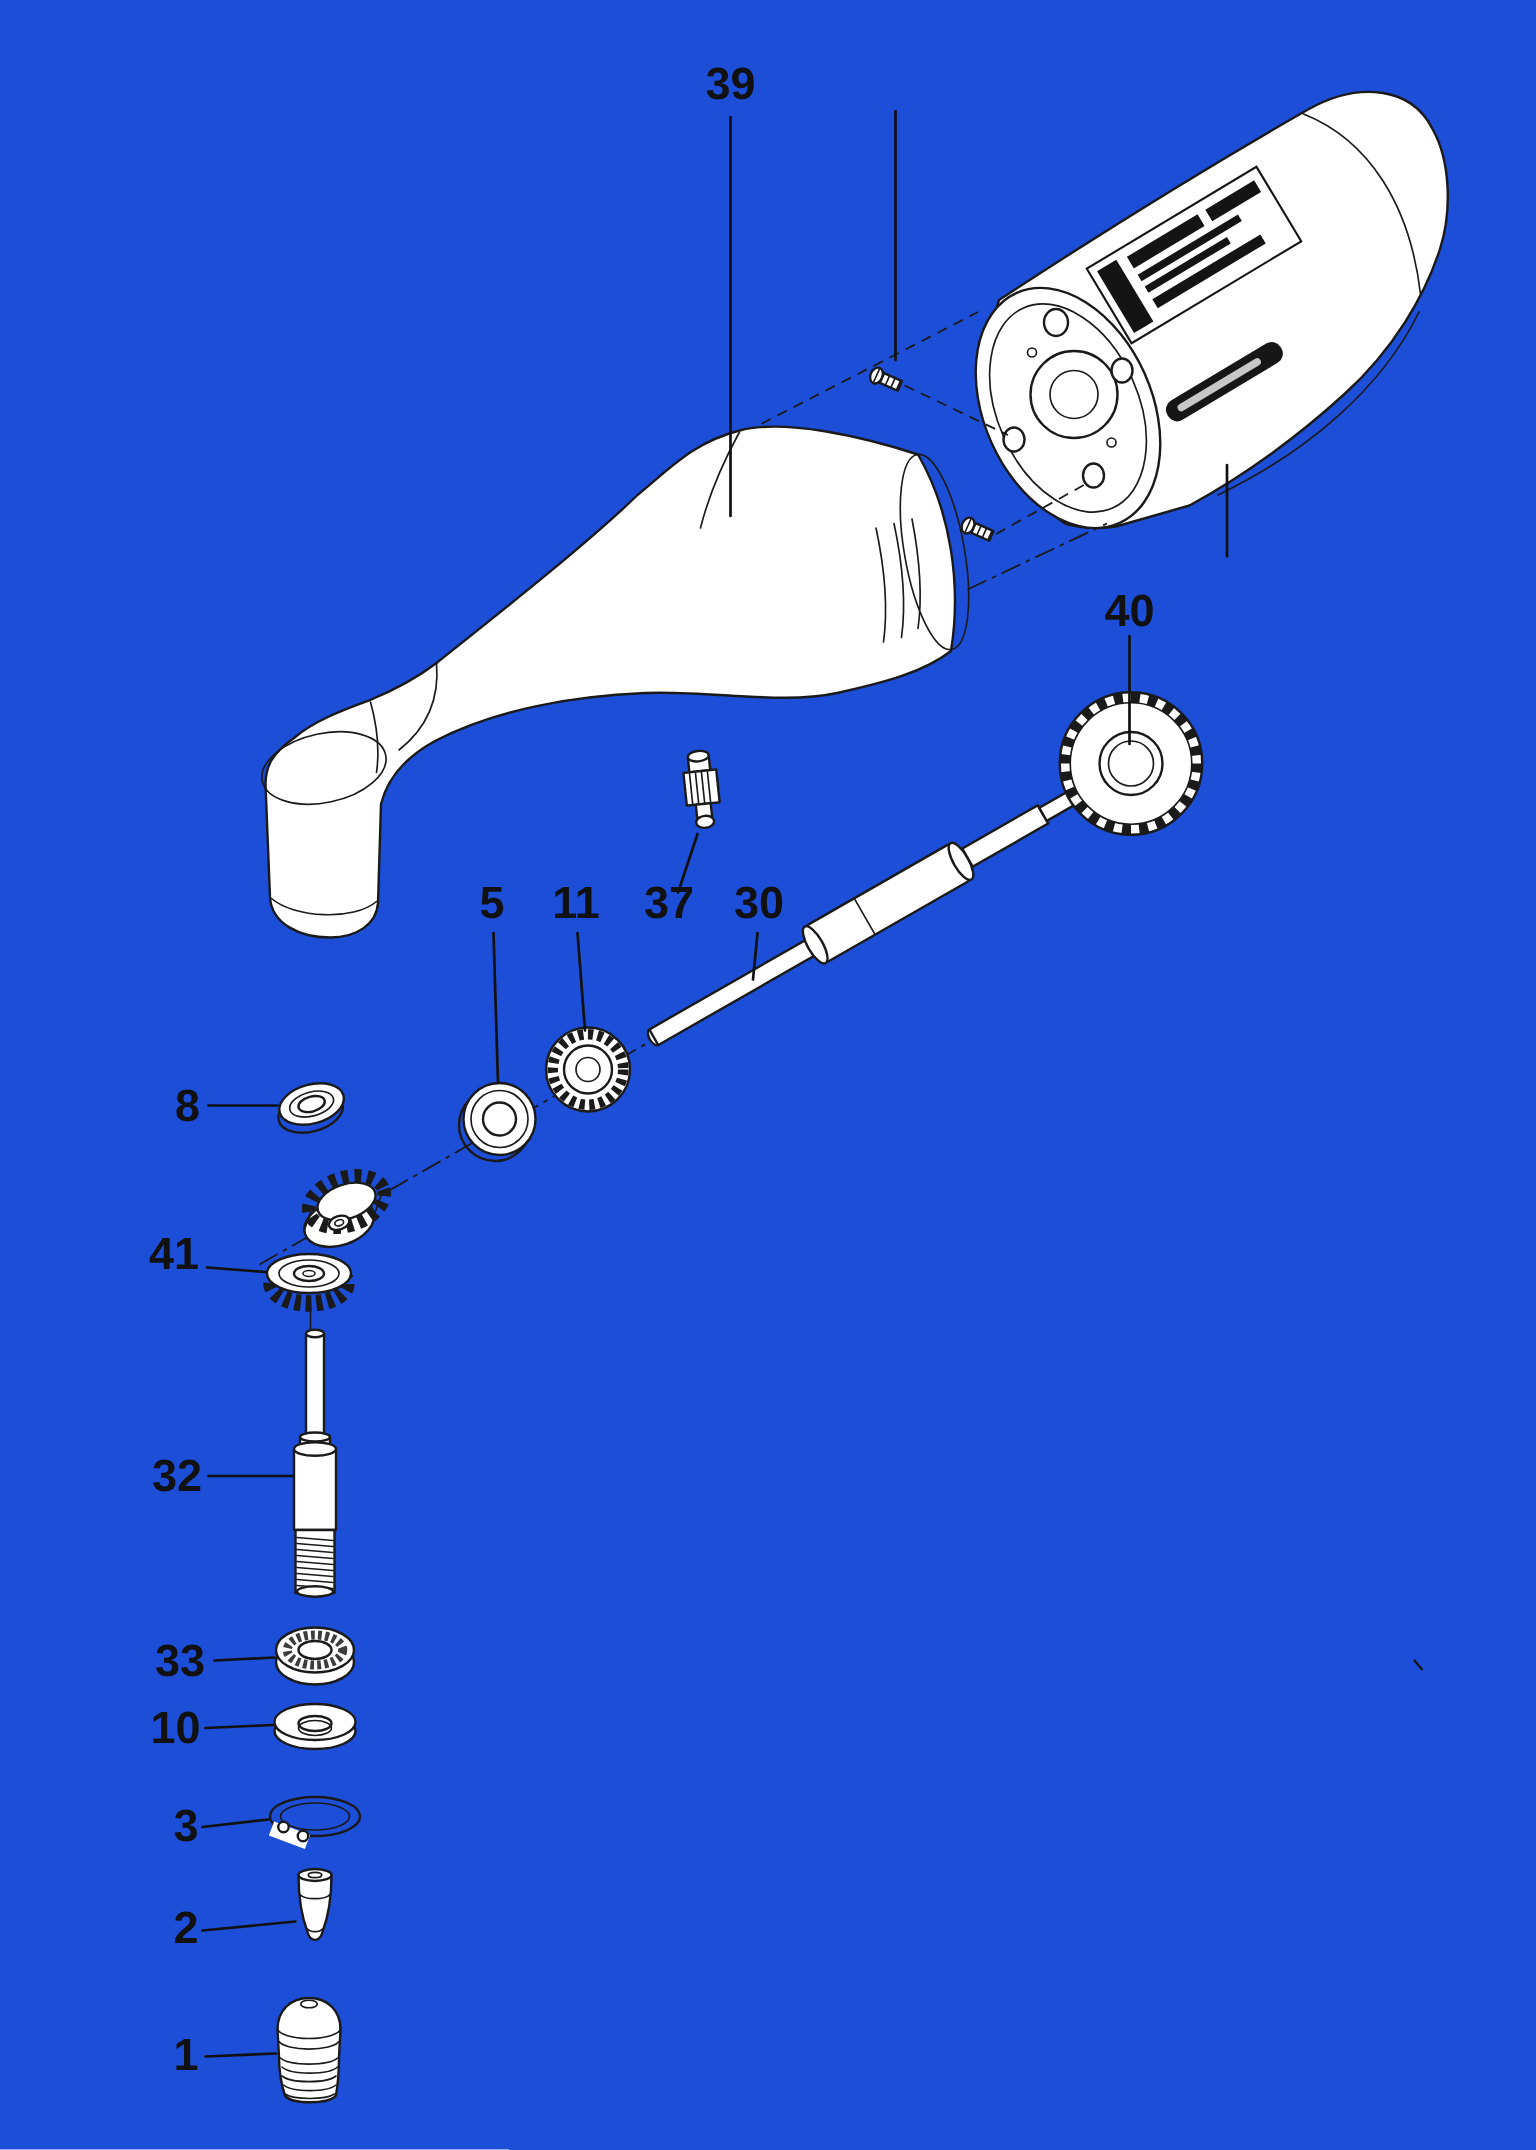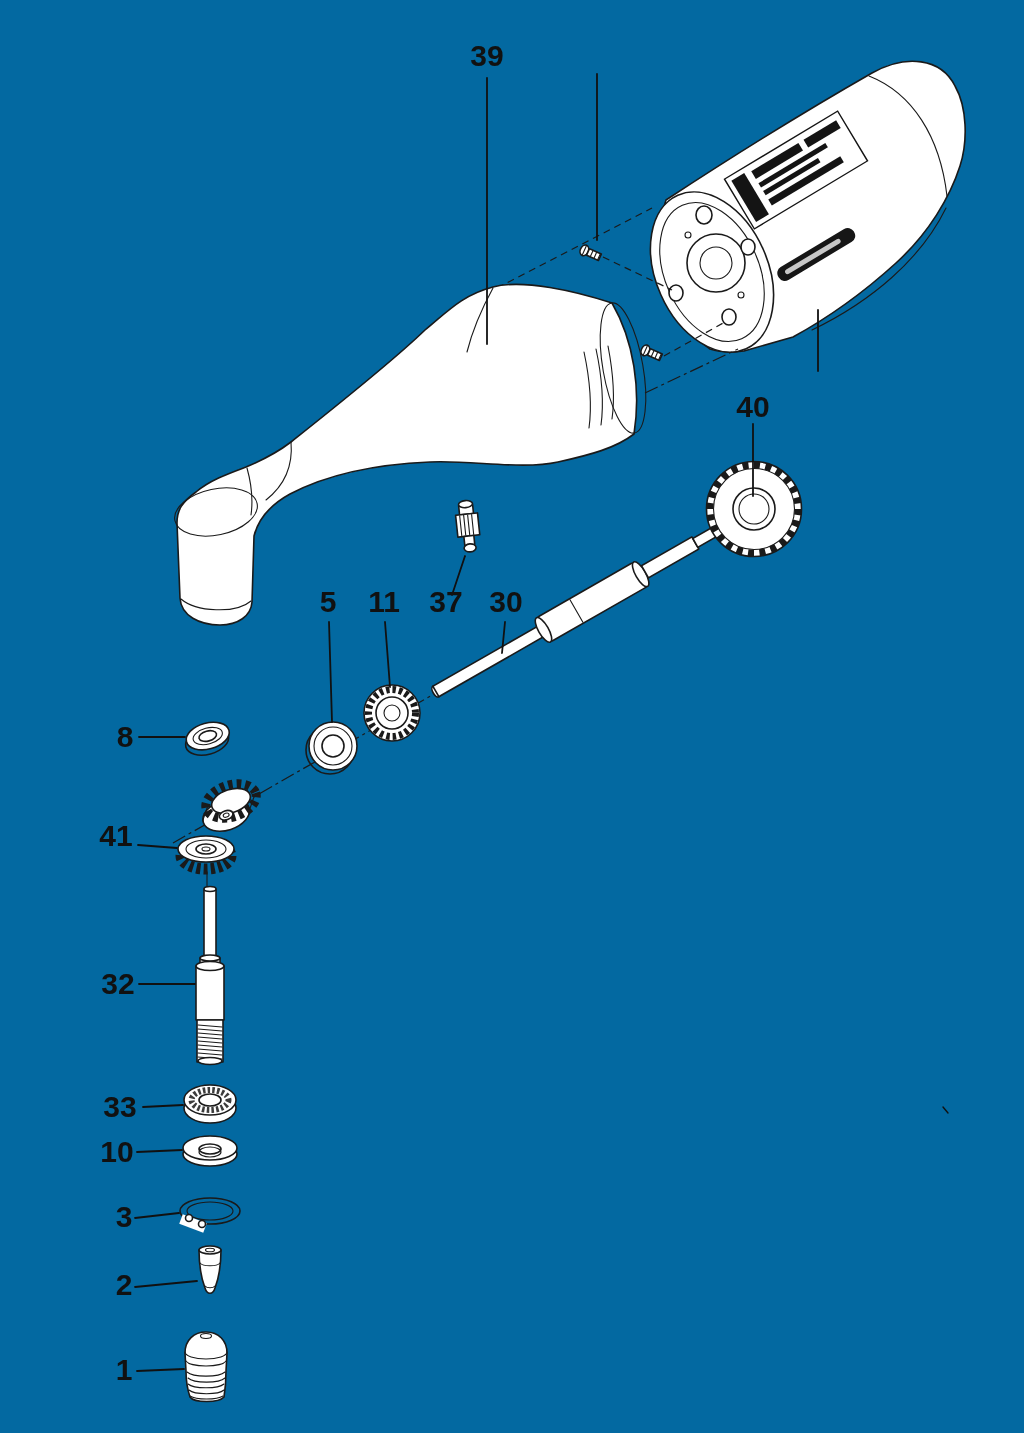--- a/index.html
+++ b/index.html
@@ -1,16 +1,16 @@
 <!DOCTYPE html>
 <html><head>
 <meta charset="utf-8">
 <style>
   html,body{margin:0;padding:0;background:#fff;}
-  .stage{position:relative;width:1024px;height:1433px;background:#0369a1;overflow:hidden;
+  .stage{position:relative;width:1024px;height:1433px;background:#1d4ed8;overflow:hidden;
          font-family:"Liberation Sans","DejaVu Sans",sans-serif;text-align:right;}
   svg{position:absolute;left:0;top:0;}
   .callout{font-family:"Liberation Sans","DejaVu Sans",sans-serif;font-weight:700;
            font-size:30px;fill:#111;text-anchor:middle;}
   .s{stroke:#1a1a1a;fill:none;stroke-width:1.6;stroke-linejoin:round;stroke-linecap:round;}
   .sw{stroke:#1a1a1a;fill:#fff;stroke-width:1.6;stroke-linejoin:round;}
   .t{stroke:#1a1a1a;fill:none;stroke-width:1.1;stroke-linecap:round;}
   .teeth{stroke:#1a1a1a;fill:none;}
   .dash{stroke:#1a1a1a;fill:none;stroke-width:1.2;stroke-dasharray:7 5;}
   .dashdot{stroke:#1a1a1a;fill:none;stroke-width:1.2;stroke-dasharray:14 4 3 4;}

